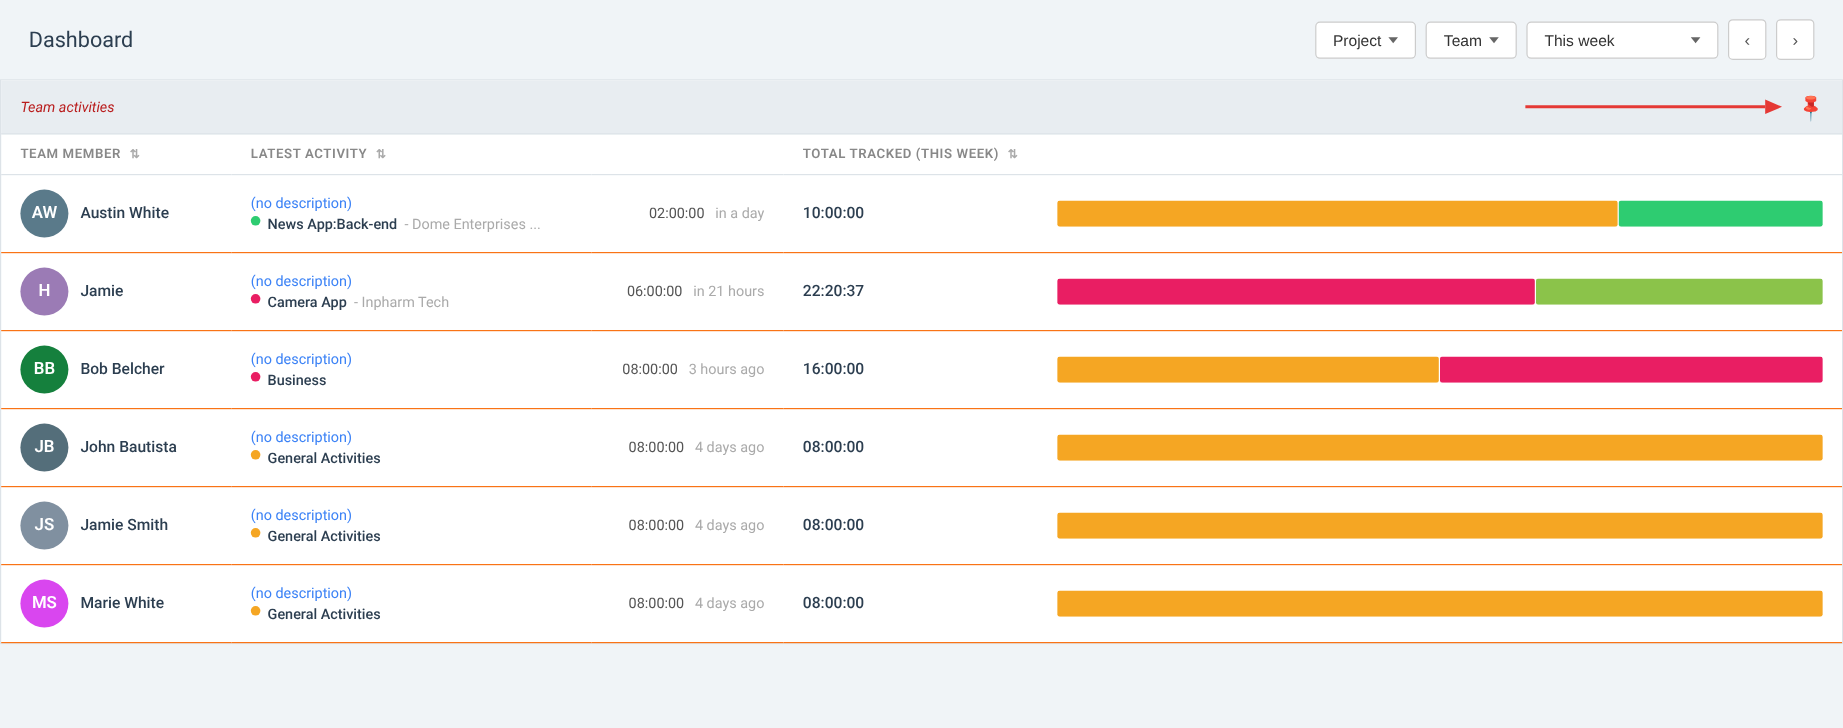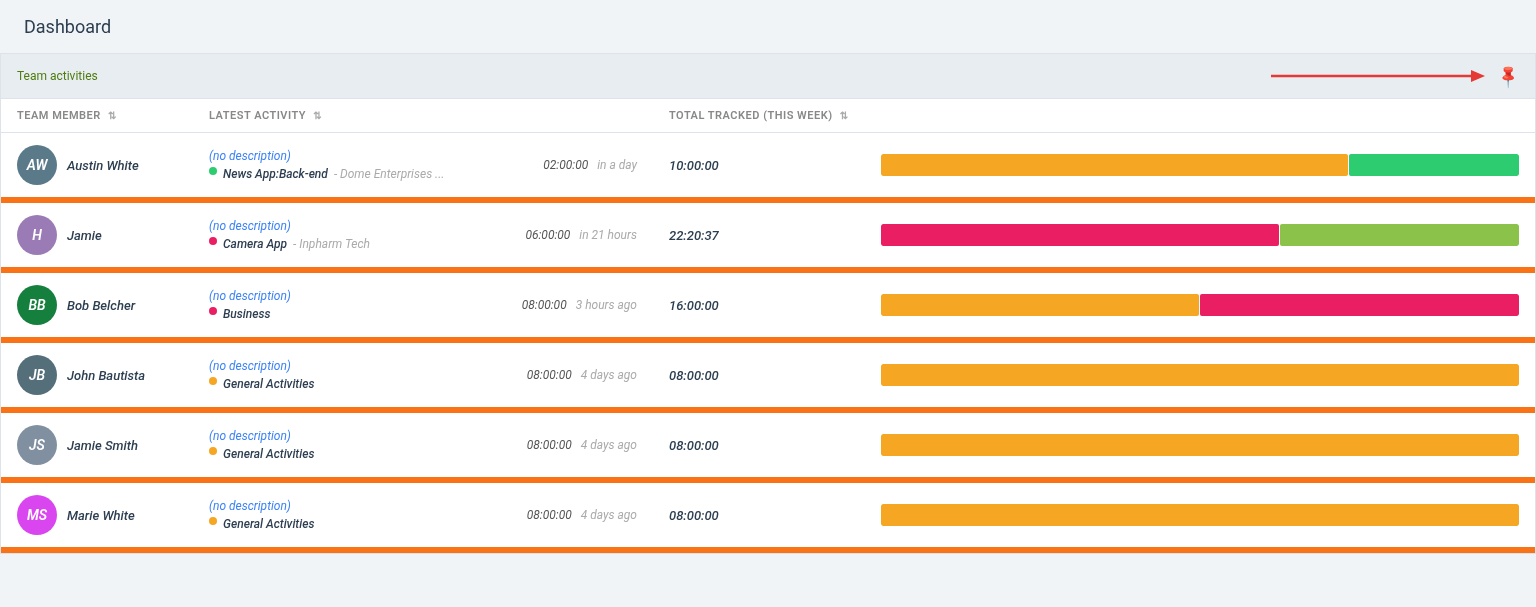--- a/index.html
+++ b/index.html
@@ -72,21 +72,22 @@
     .panel-header {
       display: flex;
       align-items: center;
       justify-content: space-between;
       padding: 10px 16px;
       background: #e8edf1;
       border-bottom: 1px solid #dde3e8;
     }
     .panel-title {
       font-size: 12px;
-      color: #4d7c0f;
+      color: #b91c1c;
+      font-style: italic;
     }
     .panel-header-right {
       display: flex;
       align-items: center;
       gap: 8px;
     }
     .pin-icon {
       color: #00aaff;
       font-size: 16px;
       transform: rotate(-45deg);
@@ -109,22 +110,21 @@
       letter-spacing: 0.5px;
       white-space: nowrap;
     }
     .table th .sort-icon {
       display: inline-block;
       margin-left: 4px;
       color: #aaa;
       font-size: 10px;
     }
     .table tbody tr {
-      border-bottom: 6px solid #f97316;
-      font-style: italic;
+      border-bottom: 1px solid #f97316;
     }
     .table td {
       padding: 12px 16px;
       vertical-align: middle;
     }
     .member-cell {
       display: flex;
       align-items: center;
       gap: 10px;
       min-width: 160px;
@@ -208,20 +208,36 @@
     .col-activity { width: 350px; }
     .col-time { width: 180px; }
     .col-tracked { width: 120px; }
     .col-bar { }
   </style>
 </head>
 <body>
 
 <div class="header">
   <h1 class="header-title">Dashboard</h1>
+  <div class="header-controls">
+    <button class="dropdown-btn">
+      <span>Project</span>
+      <span class="chevron-down"></span>
+    </button>
+    <button class="dropdown-btn">
+      <span>Team</span>
+      <span class="chevron-down"></span>
+    </button>
+    <button class="dropdown-btn this-week-btn">
+      <span>This week</span>
+      <span class="chevron-down"></span>
+    </button>
+    <button class="nav-arrow-btn">‹</button>
+    <button class="nav-arrow-btn">›</button>
+  </div>
 </div>
 
 <div class="panel">
   <div class="panel-header">
     <span class="panel-title">Team activities</span>
     <div class="panel-header-right">
 
       <svg width="220" height="24" viewBox="0 0 220 24">
         <line x1="0" y1="12" x2="200" y2="12" stroke="#e53935" stroke-width="2.5"></line>
         <polygon points="200,6 214,12 200,18" fill="#e53935"></polygon>

